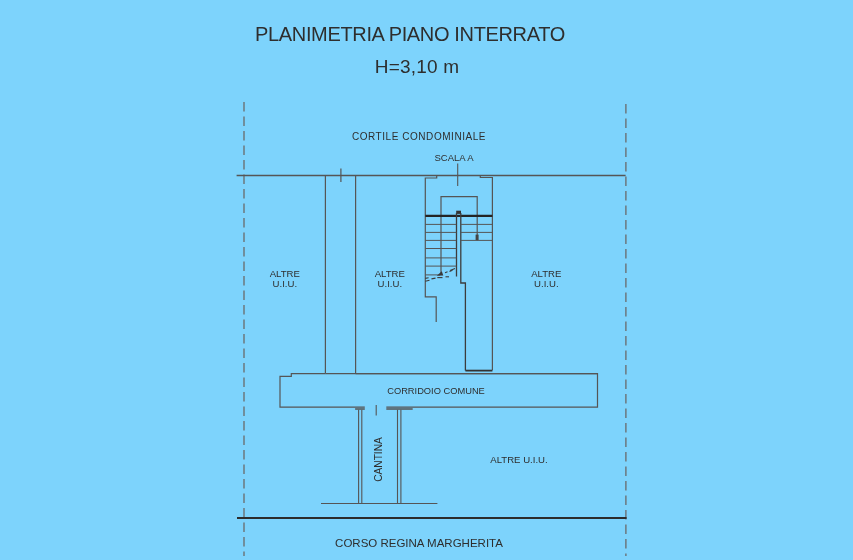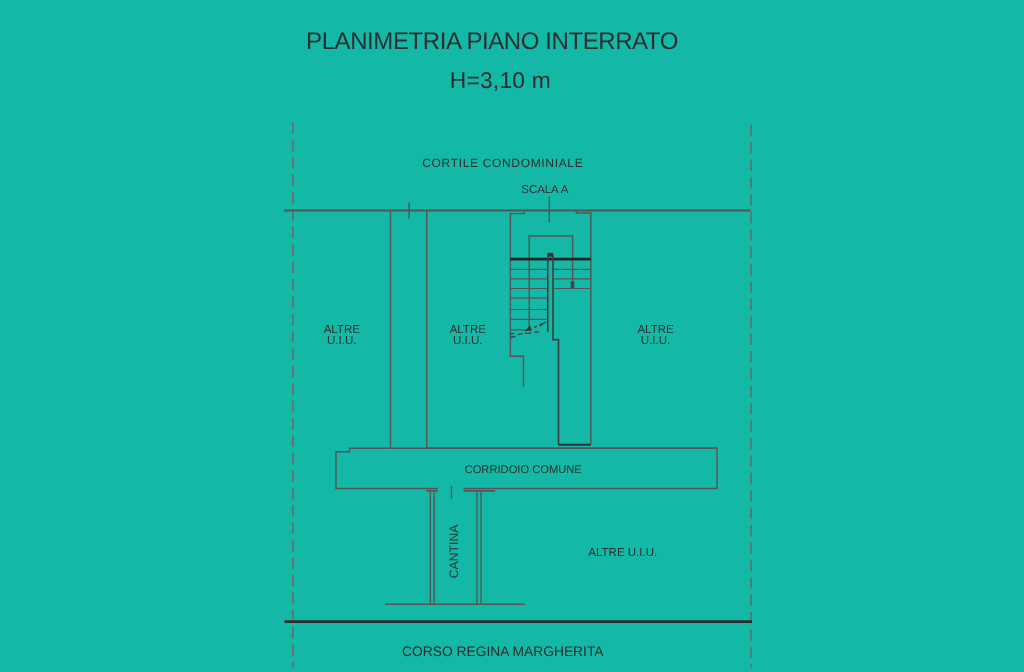--- a/index.html
+++ b/index.html
@@ -1,16 +1,16 @@
 <!DOCTYPE html>
 <html><head>
 <meta charset="utf-8">
 <style>
   html,body{margin:0;padding:0;background:#fff;}
-  #page{position:relative;width:853px;height:560px;background:#14b8a6;overflow:hidden;
+  #page{position:relative;width:853px;height:560px;background:#7dd3fc;overflow:hidden;
         font-family:"Liberation Sans", sans-serif;}
   svg{position:absolute;left:0;top:0;}
   text{fill:#2e2e2e;}
 </style>
 </head>
 <body>
 <div id="page">
 <svg width="853" height="560" viewBox="0 0 853 560" xmlns="http://www.w3.org/2000/svg">
 
   <text id="t-title" x="410" y="40.7" font-size="20" letter-spacing="-0.35" text-anchor="middle" fill="#252525">PLANIMETRIA PIANO INTERRATO</text>

